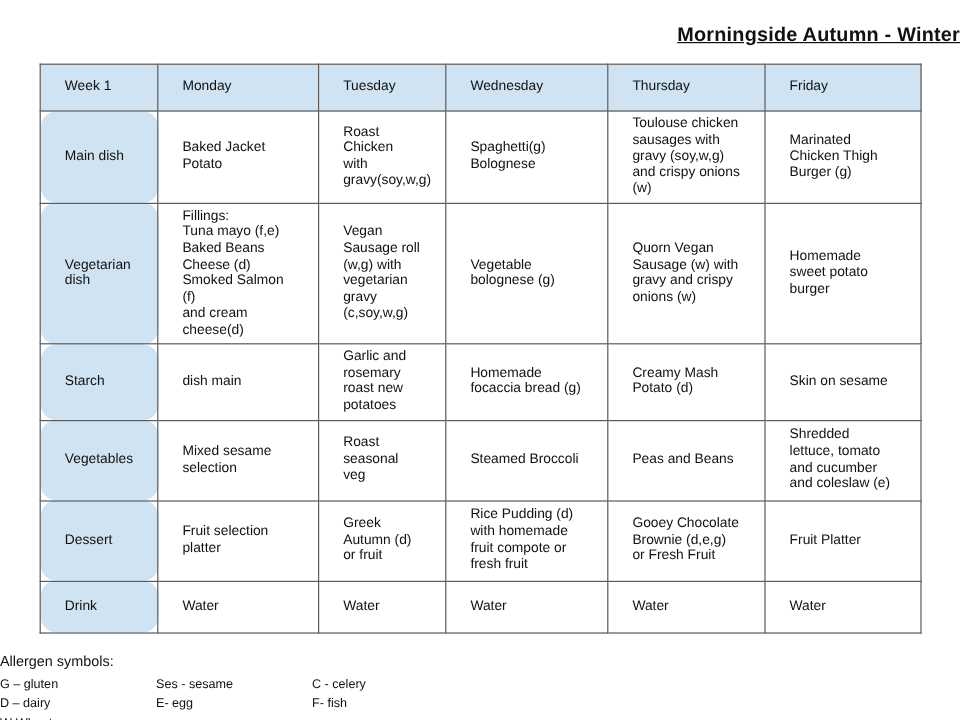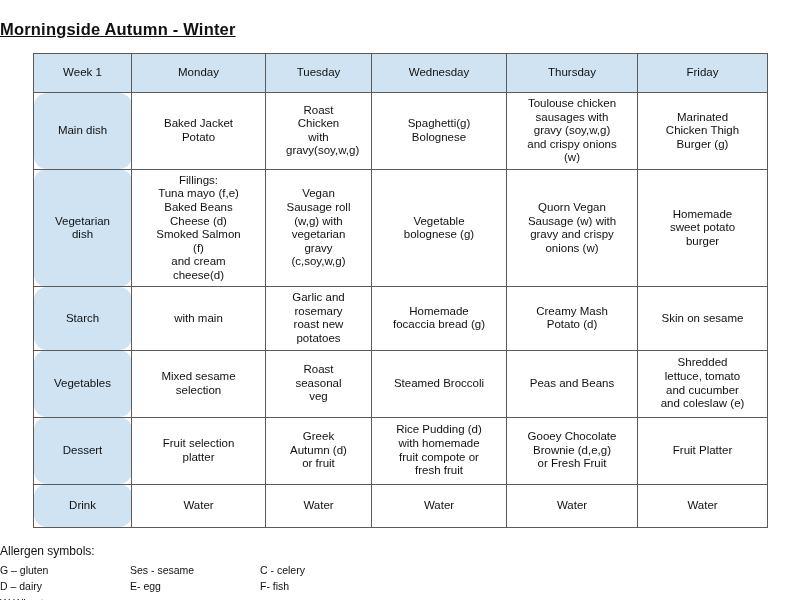--- a/index.html
+++ b/index.html
@@ -15,38 +15,38 @@
     overflow: hidden;
   }
   .page {
     position: relative;
     width: 800px;
     height: 600px;
     box-sizing: border-box;
     padding: 0;
   }
   .doc-title {
-    text-align: left;
+    text-align: right;
     font-size: 16.5px;
     font-weight: bold;
     text-decoration: underline;
     margin-top: 20px;
     margin-bottom: 14px;
     letter-spacing: 0.2px;
   }
   table.menu {
     border-collapse: collapse;
     margin-left: 33px;
     width: 734px;
     table-layout: fixed;
   }
   table.menu td, table.menu th {
     border: 1px solid #5a5a5a;
     vertical-align: middle;
-    text-align: center;
+    text-align: left;
     font-size: 11.5px;
     line-height: 1.18;
     padding: 4px 20px;
   }
   .hdr-cell {
     background: #cfe3f2;
     text-align: left;
     font-weight: normal;
     font-size: 11.5px;
     padding-left: 8px;
@@ -133,21 +133,21 @@
 Cheese (d)
 Smoked Salmon (f)
 and cream cheese(d)</td>
         <td class="cell-multiline">Vegan Sausage roll (w,g) with vegetarian gravy (c,soy,w,g)</td>
         <td class="cell-multiline">Vegetable bolognese (g)</td>
         <td class="cell-multiline">Quorn Vegan Sausage (w) with gravy and crispy onions (w)</td>
         <td class="cell-multiline">Homemade sweet potato burger</td>
       </tr>
       <tr class="r-starch">
         <td class="row-label">Starch</td>
-        <td class="cell-multiline">with main</td>
+        <td class="cell-multiline">dish main</td>
         <td class="cell-multiline">Garlic and rosemary roast new potatoes</td>
         <td class="cell-multiline">Homemade focaccia bread (g)</td>
         <td class="cell-multiline">Creamy Mash Potato (d)</td>
         <td class="cell-multiline">Skin on sesame</td>
       </tr>
       <tr class="r-vegetables">
         <td class="row-label">Vegetables</td>
         <td class="cell-multiline">Mixed sesame selection</td>
         <td class="cell-multiline">Roast seasonal veg</td>
         <td class="cell-multiline">Steamed Broccoli</td>

